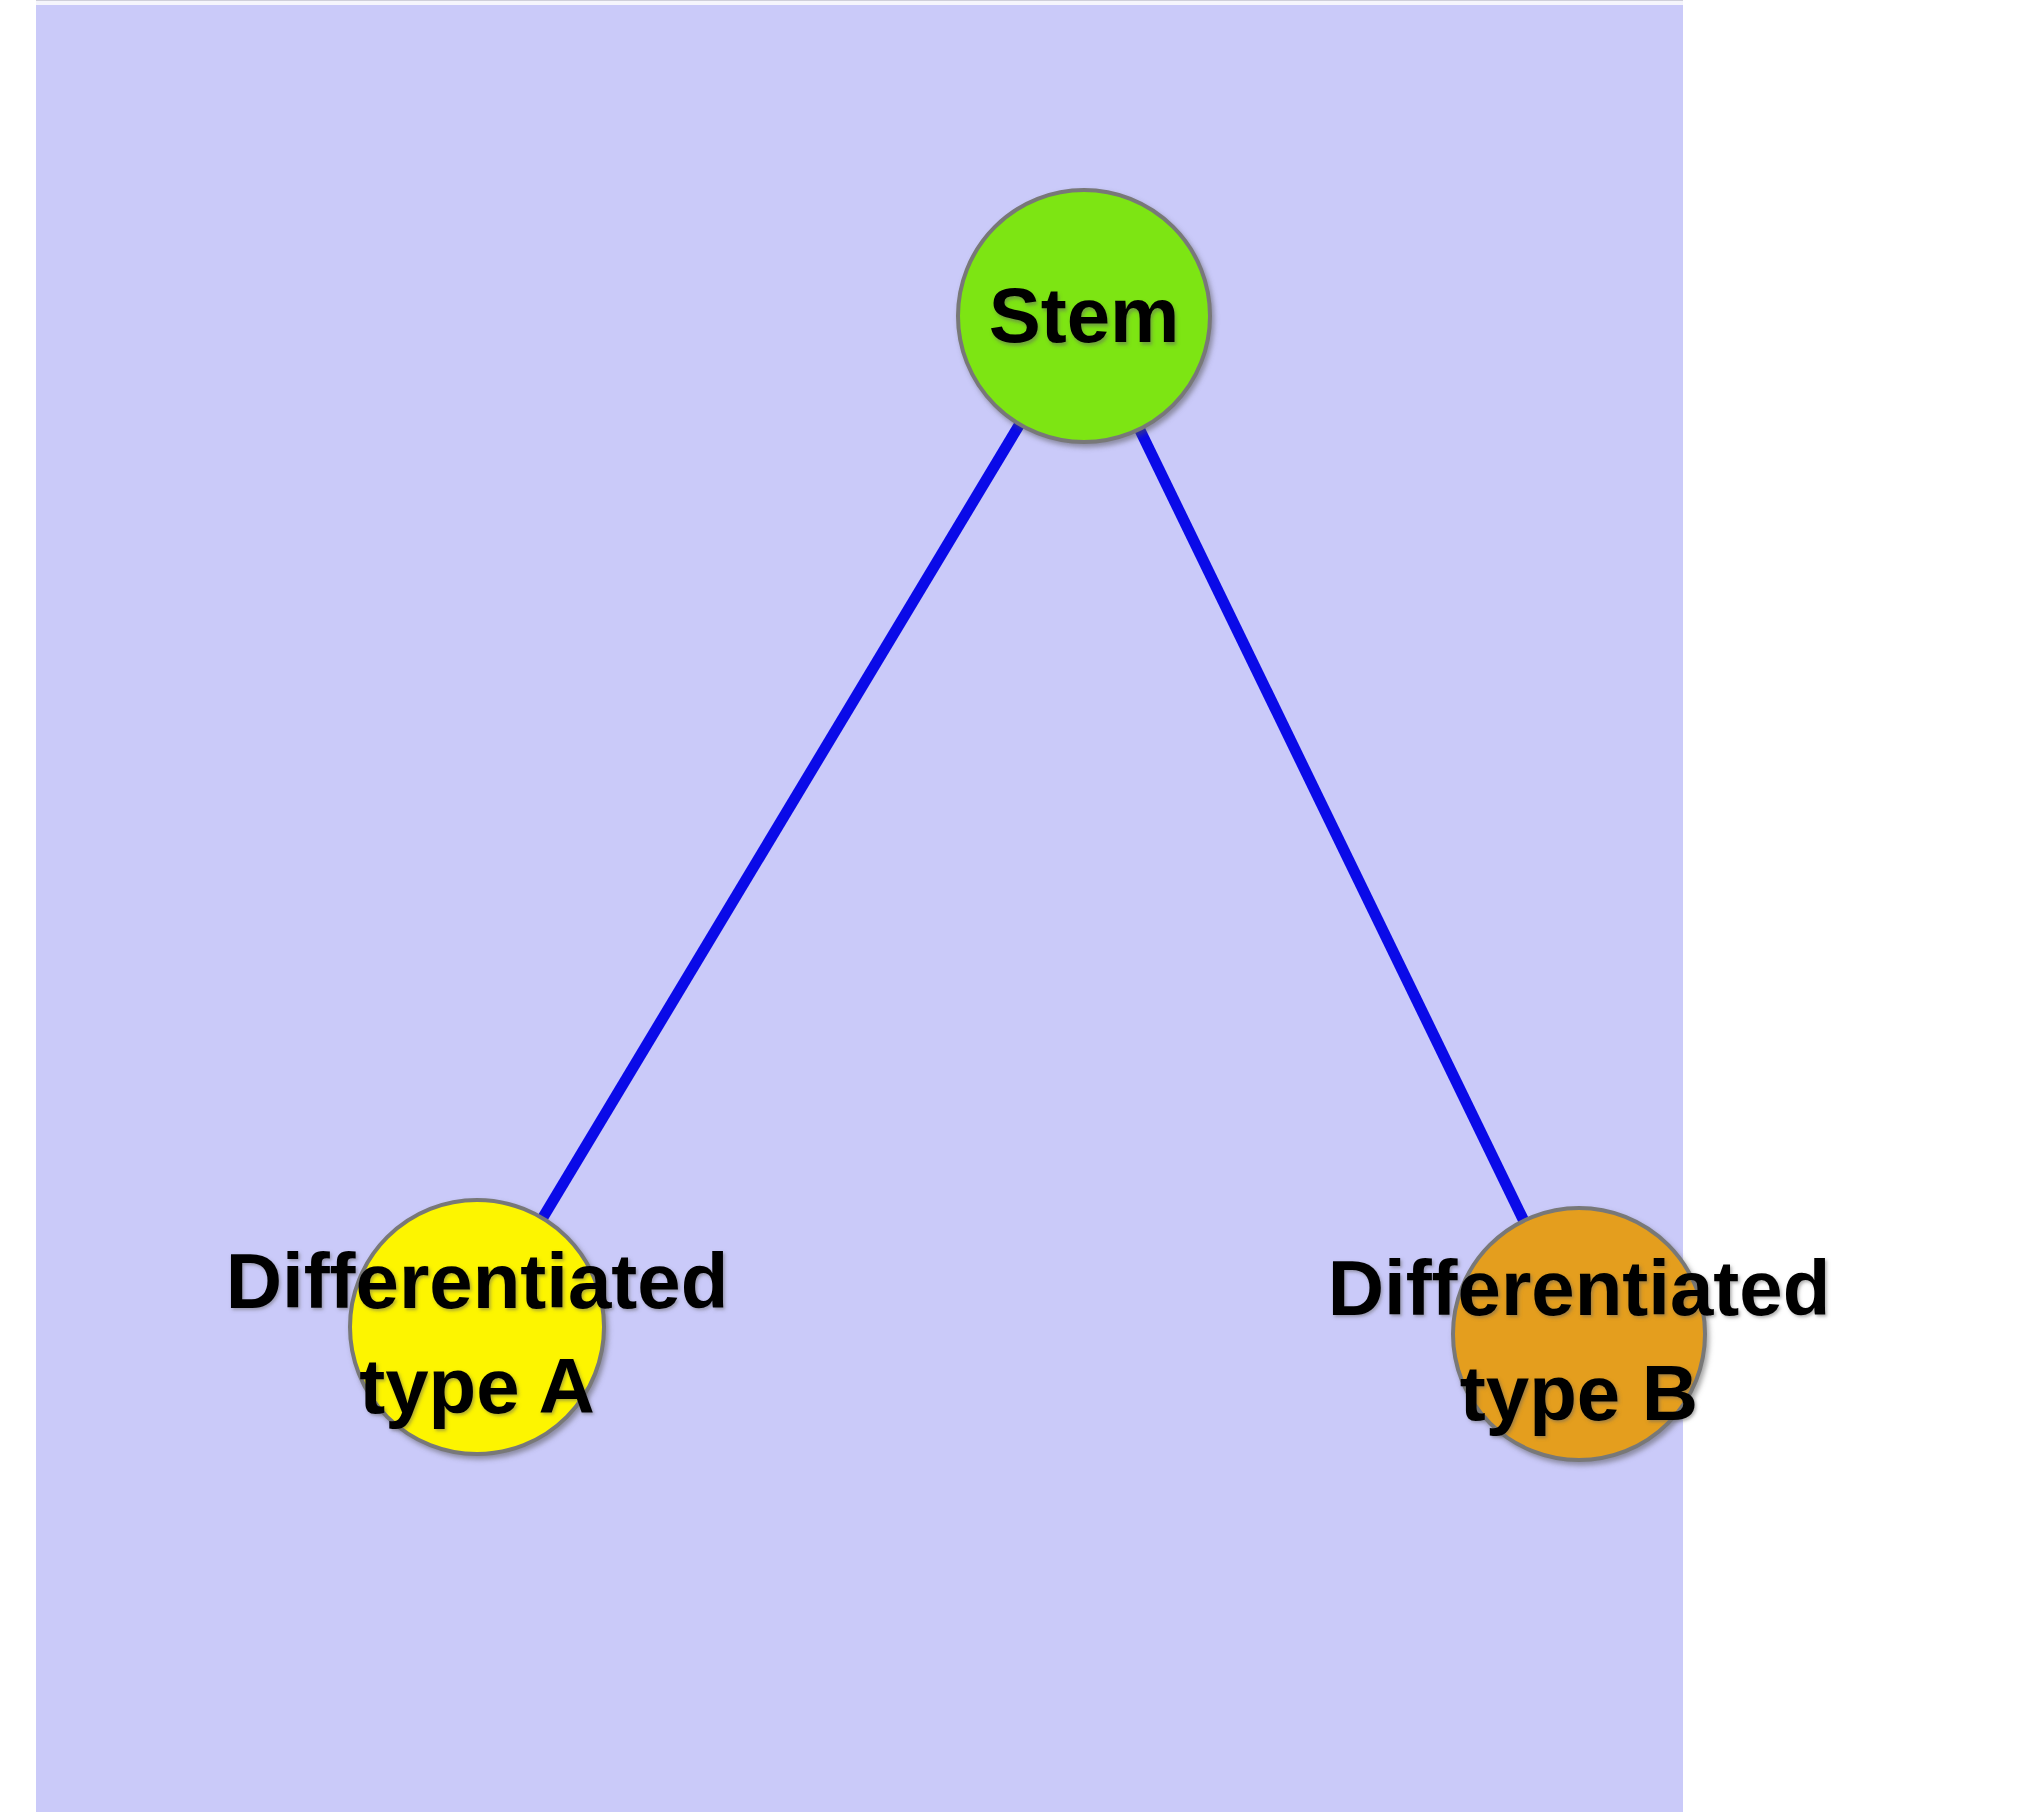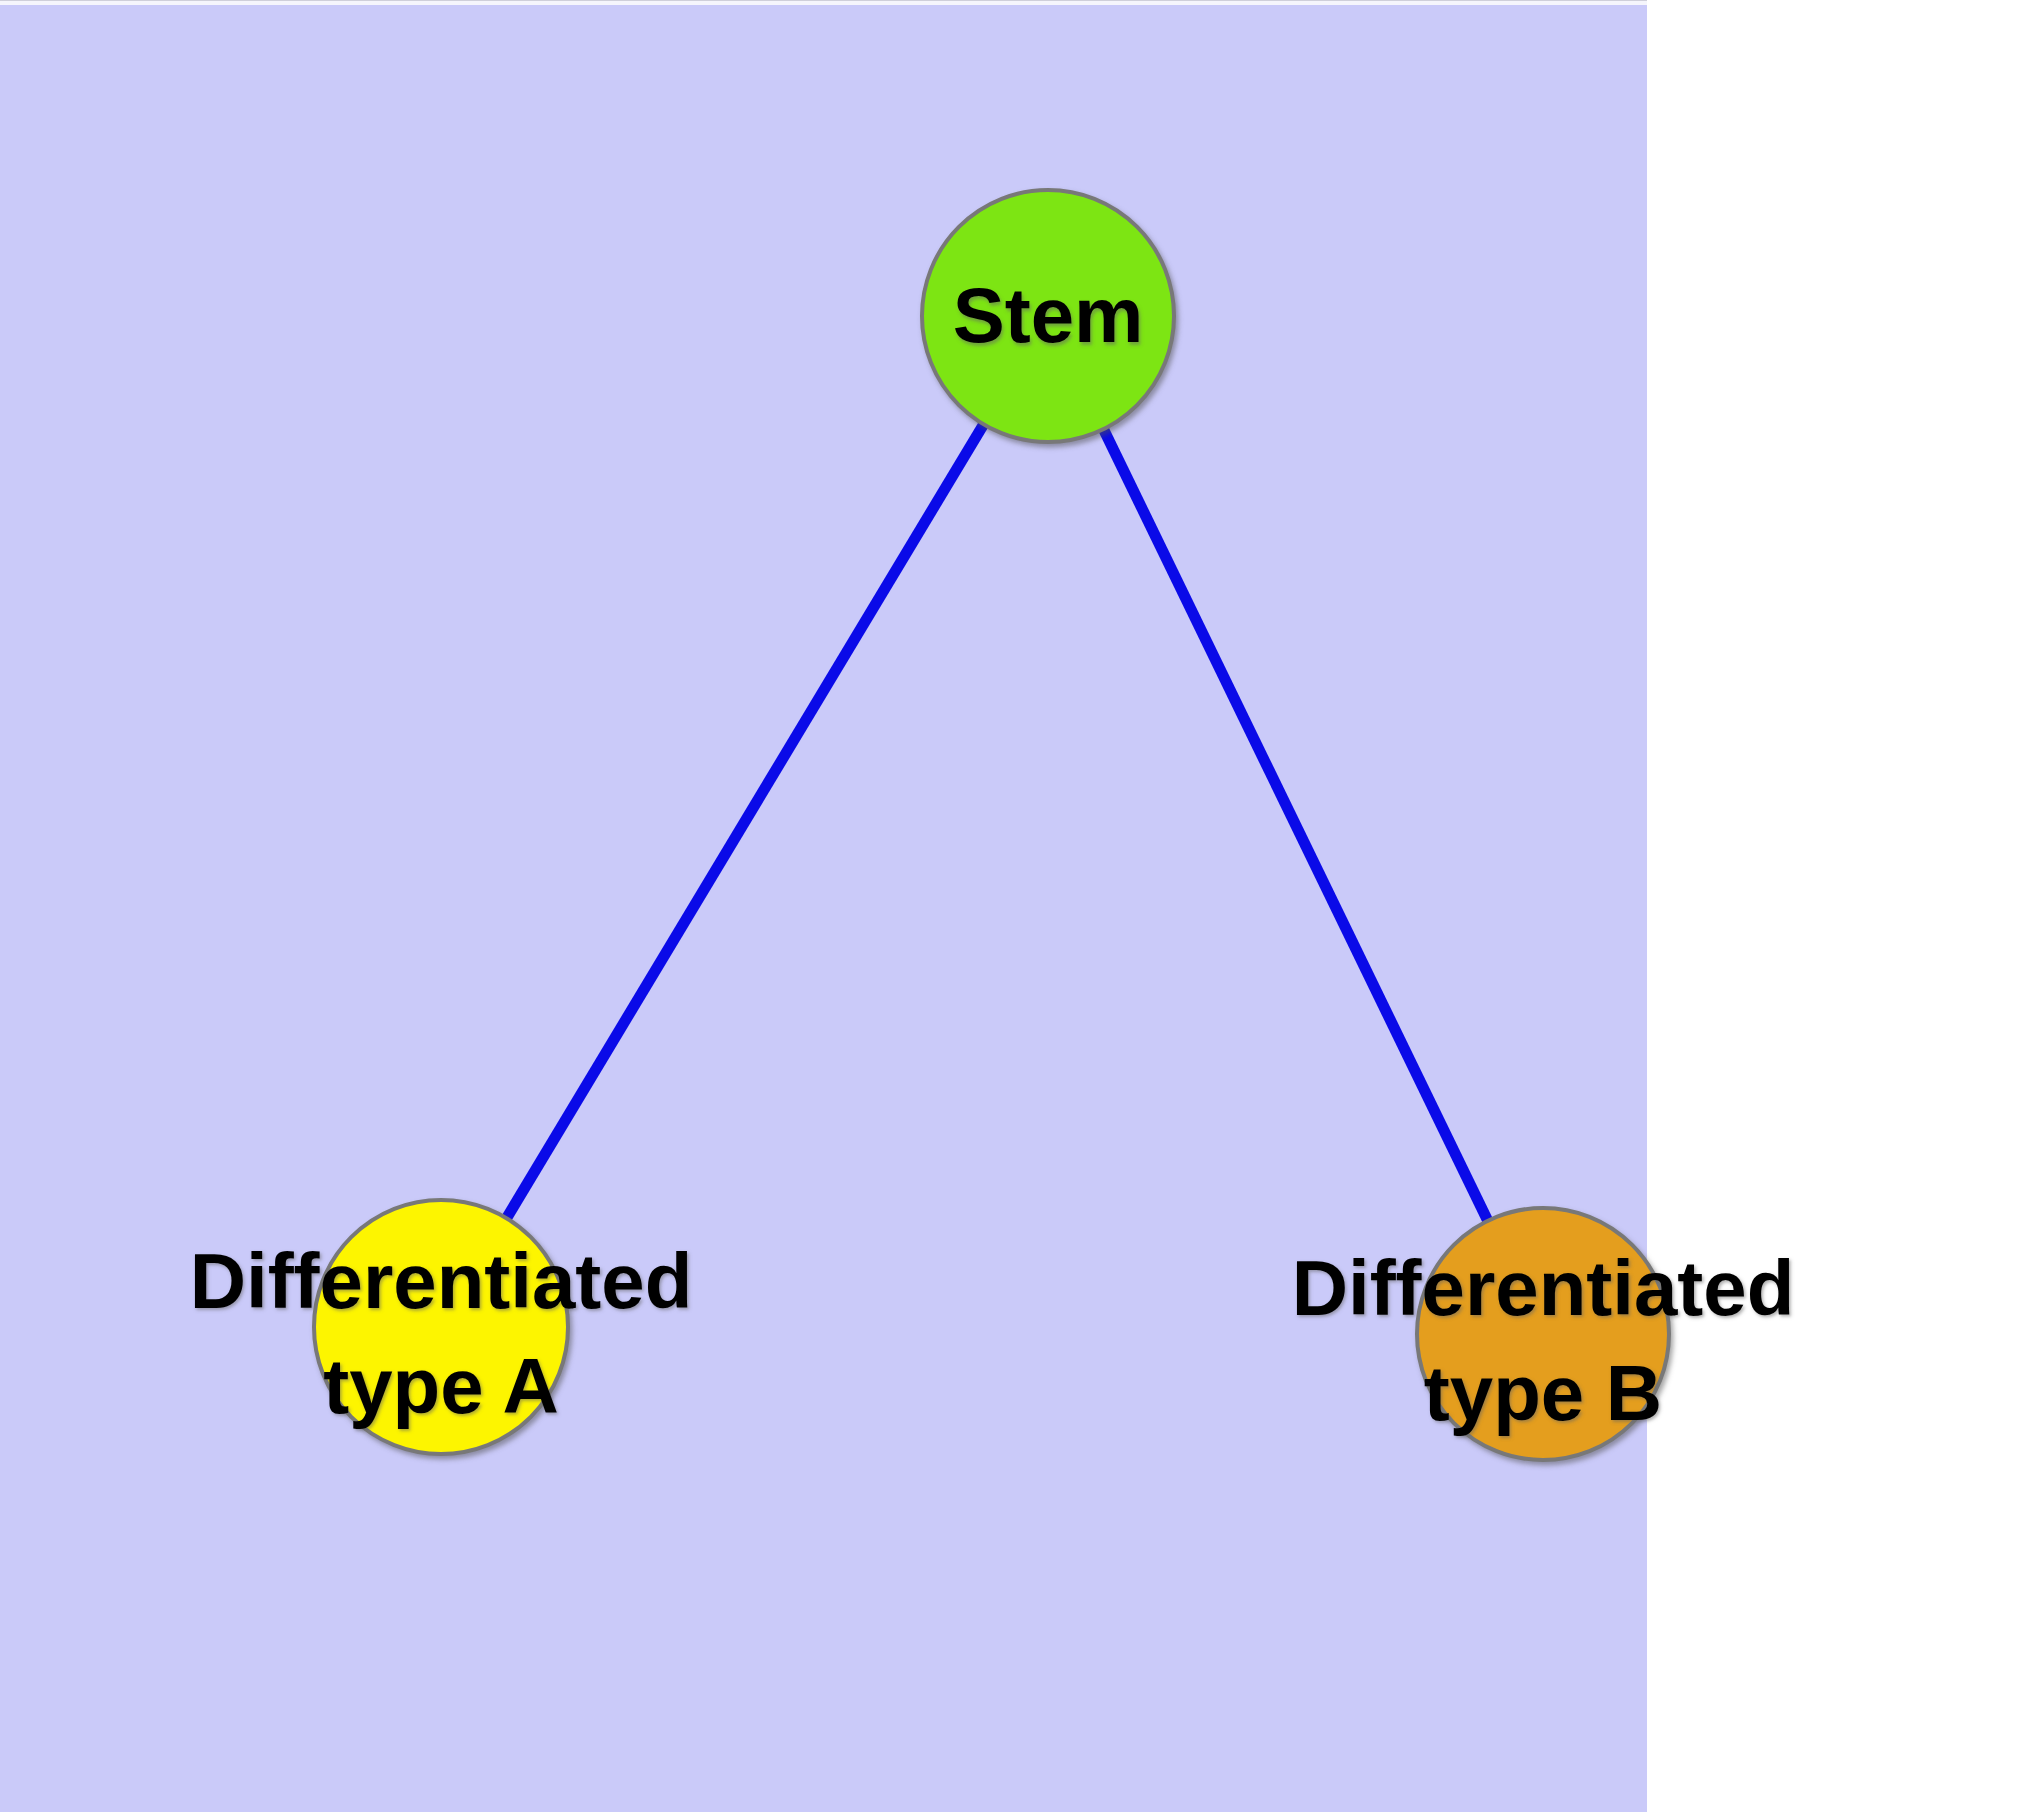--- a/index.html
+++ b/index.html
@@ -10,20 +10,21 @@
     width: 2021px;
     height: 1812px;
     overflow: hidden;
     font-family: "Liberation Sans", sans-serif;
   }
   #stage {
     position: relative;
     width: 1647px;
     height: 1812px;
     background: #CACAF9;
+    margin-left: 36px;
   }
   #top-strip {
     position: absolute;
     left: 0; top: 0;
     width: 100%;
     height: 4.2px;
     background: #F5F5FC;
     border-top: 0.8px solid #CFCFDA;
   }
   #edges-layer {

